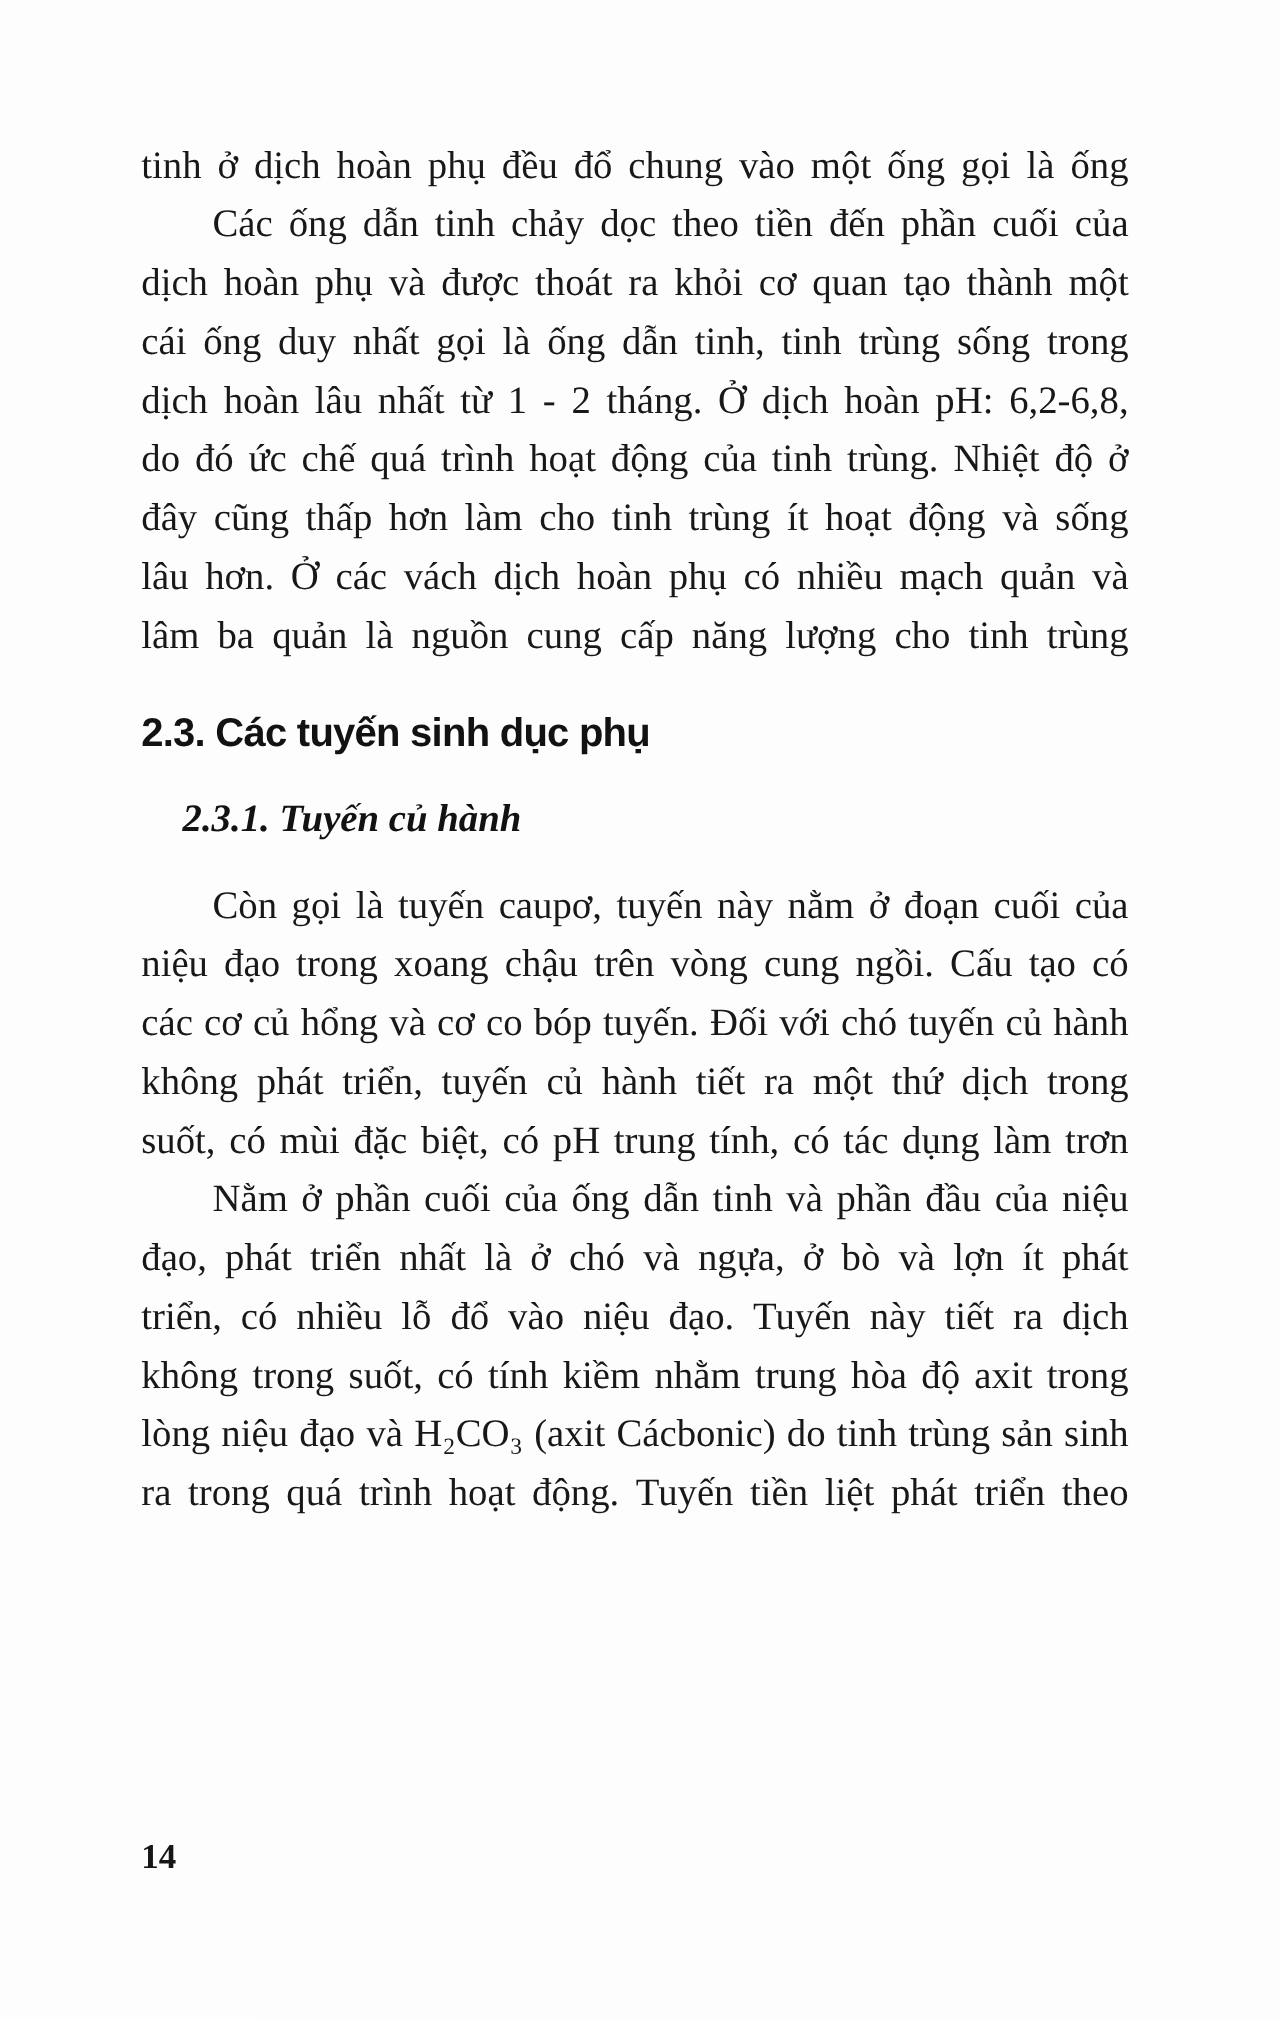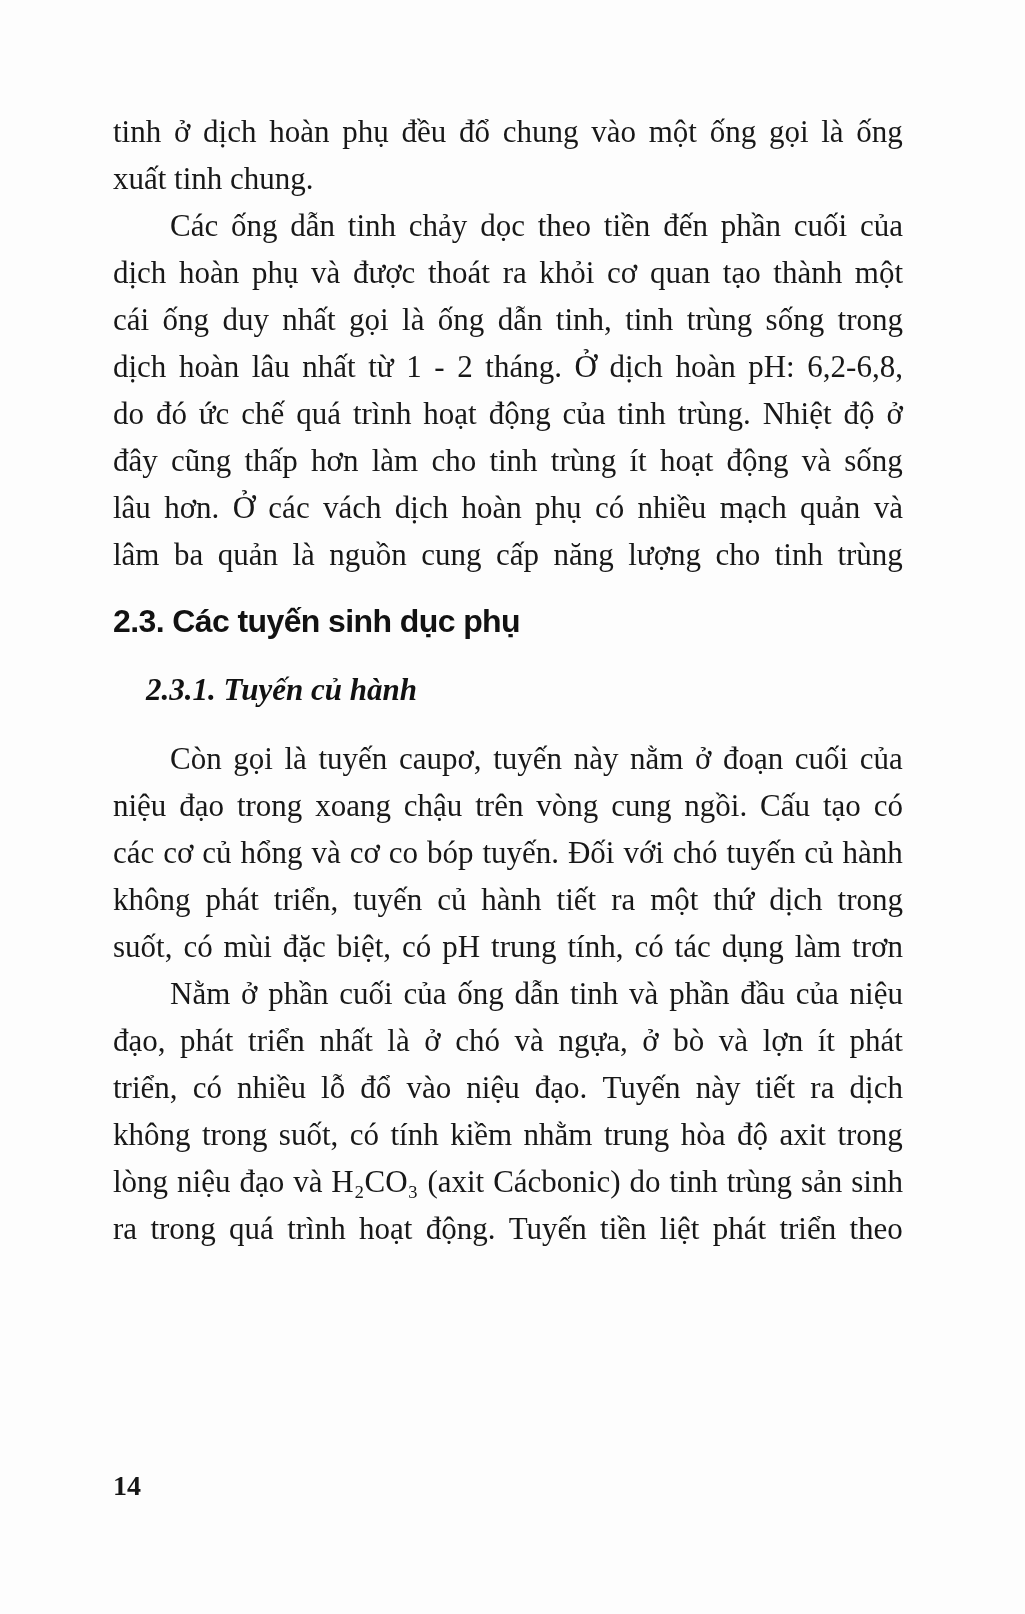--- a/index.html
+++ b/index.html
@@ -44,21 +44,21 @@
   .para.indent .line:first-child {
     padding-left: 57px;
   }
   .h2 {
     font-family: "Liberation Sans", "DejaVu Sans", sans-serif;
     font-weight: 700;
     font-size: 32px;
     letter-spacing: -0.6px;
     line-height: 47px;
     height: 47px;
-    margin-top: 20px;
+    margin-top: 32px;
     color: #121212;
     white-space: nowrap;
   }
   .h3 {
     font-family: "Liberation Serif", "DejaVu Serif", serif;
     font-weight: 700;
     font-style: italic;
     font-size: 31px;
     line-height: 47px;
     height: 47px;
@@ -94,21 +94,20 @@
           <span>đều</span>
           <span>đổ</span>
           <span>chung</span>
           <span>vào</span>
           <span>một</span>
           <span>ống</span>
           <span>gọi</span>
           <span>là</span>
           <span>ống</span>
         </div>
-        <div class="line last">xuất tinh chung.</div>
       </div>
       <div class="para indent">
         <div class="line">
           <span>Các</span>
           <span>ống</span>
           <span>dẫn</span>
           <span>tinh</span>
           <span>chảy</span>
           <span>dọc</span>
           <span>theo</span>

